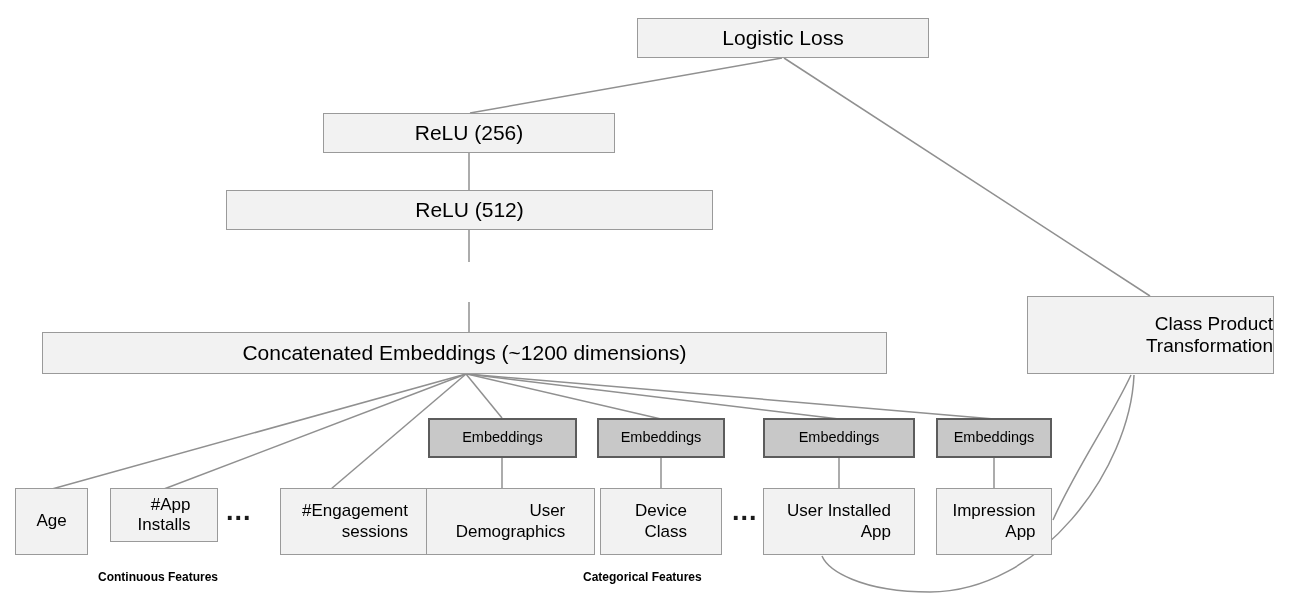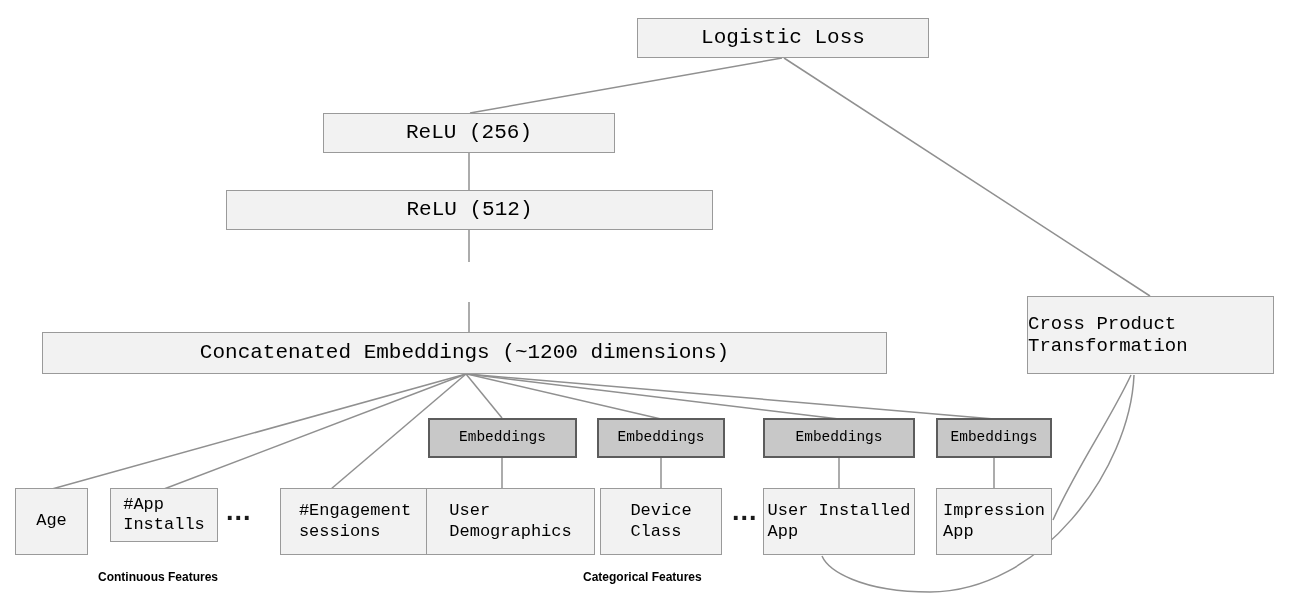--- a/index.html
+++ b/index.html
@@ -25,27 +25,26 @@
     width: 1295px;
     height: 611px;
     pointer-events: none;
   }
   .node {
     position: absolute;
     box-sizing: border-box;
     display: flex;
     align-items: center;
     justify-content: center;
-    text-align: left;
+    text-align: right;
     line-height: 1.18;
     color: #000000;
     border: 1.6px solid #8a8a8a;
     background: #f2f2f2;
     z-index: 2;
-    font-family: Liberation Mono, monospace;
   }
   .node.light {
     background: #f2f2f2;
     border-color: #9a9a9a;
   }
   .node.dark {
     background: #c8c8c8;
     border-color: #5c5c5c;
     border-width: 2px;
   }
@@ -116,21 +115,21 @@
   <div class="node light sz-lg" style="left:226px;top:190px;width:487px;height:40px;">
     <span>ReLU (512)</span>
   </div>
 
 
   <div class="node light sz-lg" style="left:42px;top:332px;width:845px;height:42px;">
     <span>Concatenated Embeddings (~1200 dimensions)</span>
   </div>
 
   <div class="node light sz-md" style="left:1027px;top:296px;width:247px;height:78px;">
-    <span>Cross Product Transformation</span>
+    <span>Class Product Transformation</span>
   </div>
 
   <div class="node dark sz-xs" style="left:428px;top:418px;width:149px;height:40px;">
     <span>Embeddings</span>
   </div>
 
   <div class="node dark sz-xs" style="left:597px;top:418px;width:128px;height:40px;">
     <span>Embeddings</span>
   </div>
 

